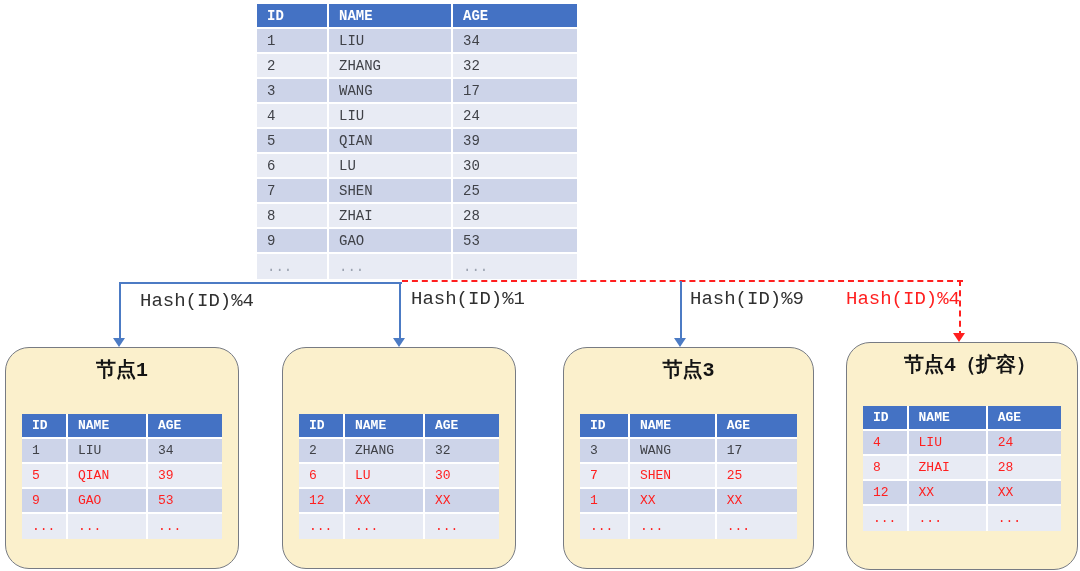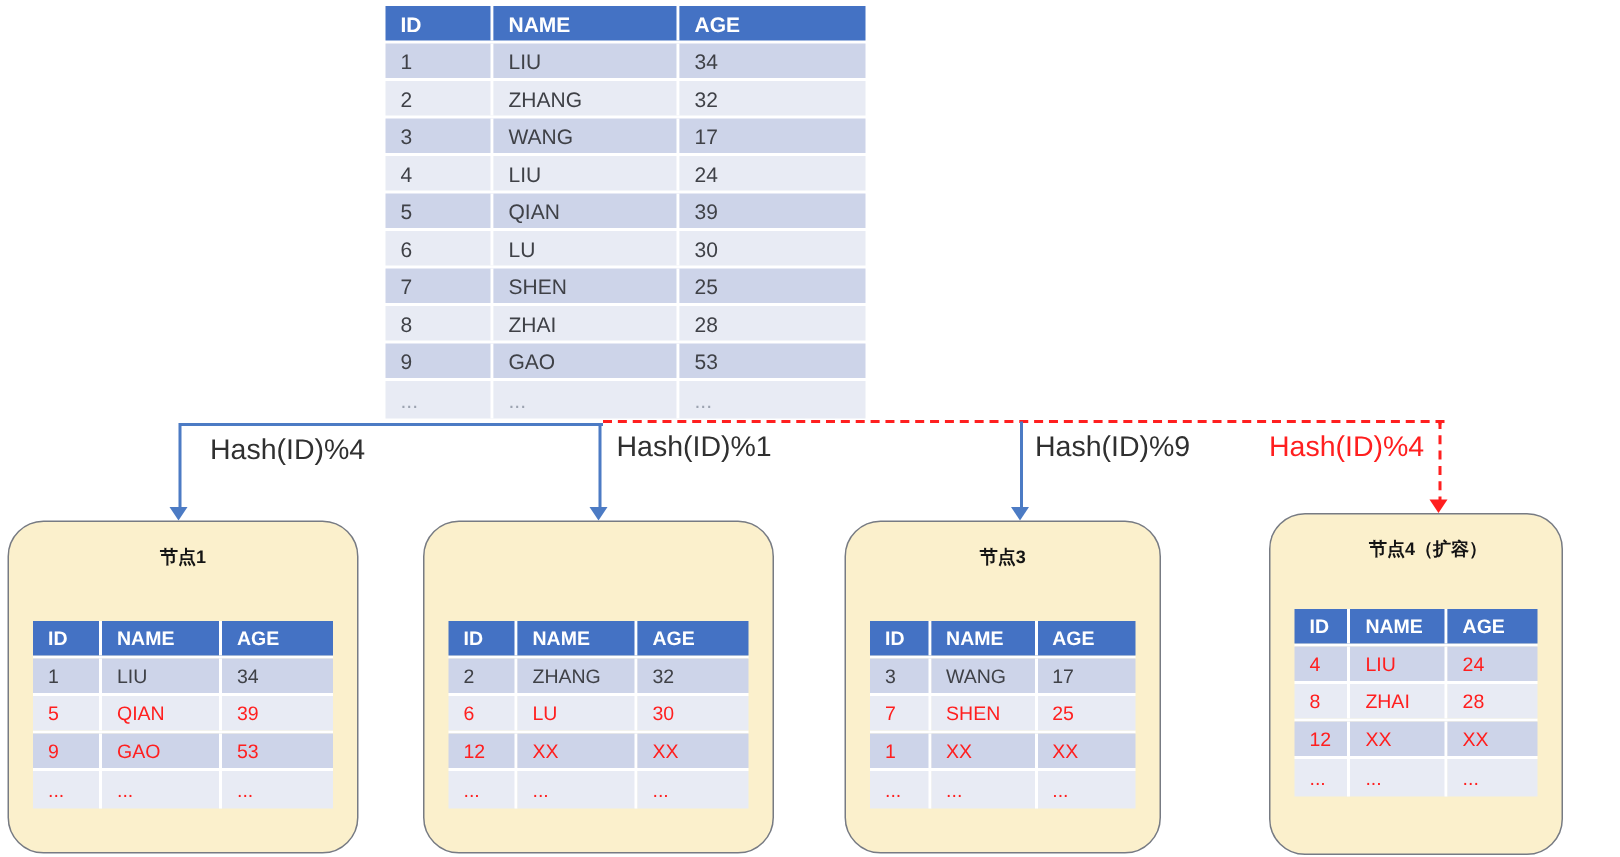--- a/index.html
+++ b/index.html
@@ -1,18 +1,18 @@
 <!DOCTYPE html>
 <html style="--header_blue: #4472C4; --header_text: #FFFFFF; --row_dark: #CDD4E9; --row_light: #E8EBF4; --node_fill: #FBF0CC; --node_border: #777B83; --connector_blue: #4C7BC4; --red: #FF1F1F; --cell_text: #3F4147; --muted_gray: #9CA3B0; --label_text: #303030;"><head>
 <meta charset="utf-8">
 <style>
   html,body{margin:0;padding:0;background:#ffffff;}
   .stage{
     position:relative;width:1080px;height:571px;background:#ffffff;overflow:hidden;
-    font-family:Liberation Sans, sans-serif;
+    font-family:Liberation Mono, monospace;
     border-radius:17px;
   }
   
   .table{position:absolute;}
   .tr{display:flex;box-sizing:border-box;border-bottom:2px solid #fff;}
   .tr:last-child{border-bottom:none;}
   .td{
     display:flex;align-items:center;box-sizing:border-box;
     padding-left:10px;border-right:2px solid #fff;overflow:hidden;
     color:var(--cell_text);
@@ -41,21 +41,21 @@
   .ntable .td:nth-child(3){width:37%;}
   
   .node{
     position:absolute;box-sizing:border-box;
     background:var(--node_fill);
     border:1.6px solid var(--node_border);
     border-radius:24px;
   }
   .ntitle{
     margin-top:10px;text-align:center;
-    font-size:12px;font-weight:bold;color:#141414;line-height:26px;
+    font-size:20px;font-weight:bold;color:#141414;line-height:26px;
   }
   
   .line{position:absolute;}
   .lh{border-top:2px solid var(--connector_blue);}
   .lv{border-left:2px solid var(--connector_blue);}
   .ldash{border-color:var(--red);border-top-style:dashed;border-left-style:dashed;}
   .arr{
     position:absolute;width:0;height:0;
     border-left:6px solid transparent;border-right:6px solid transparent;
     border-top:9px solid var(--connector_blue);
@@ -203,21 +203,21 @@
           <div class="td">XX</div>
         </div>
         <div class="tr band-light red-row">
           <div class="td">...</div>
           <div class="td">...</div>
           <div class="td">...</div>
         </div>
       </div>
   </div>
 
-  <div class="node" style="left:563px;top:347px;width:211px;height:222px;">
+  <div class="node" style="left:563px;top:347px;width:251px;height:222px;">
     <div class="ntitle">节点3</div>
     <div class="table ntable">
         <div class="tr thead">
           <div class="td th">ID</div>
           <div class="td th">NAME</div>
           <div class="td th">AGE</div>
         </div>
         <div class="tr band-dark">
           <div class="td">3</div>
           <div class="td">WANG</div>
@@ -234,21 +234,21 @@
           <div class="td">XX</div>
         </div>
         <div class="tr band-light red-row">
           <div class="td">...</div>
           <div class="td">...</div>
           <div class="td">...</div>
         </div>
       </div>
   </div>
 
-  <div class="node" style="left:846px;top:342px;width:196px;height:228px;padding-left:16px;">
+  <div class="node" style="left:846px;top:342px;width:232px;height:228px;padding-left:16px;">
     <div class="ntitle">节点4（扩容）</div>
     <div class="table ntable" style="top:63px;">
         <div class="tr thead">
           <div class="td th">ID</div>
           <div class="td th">NAME</div>
           <div class="td th">AGE</div>
         </div>
         <div class="tr band-dark red-row">
           <div class="td">4</div>
           <div class="td">LIU</div>

